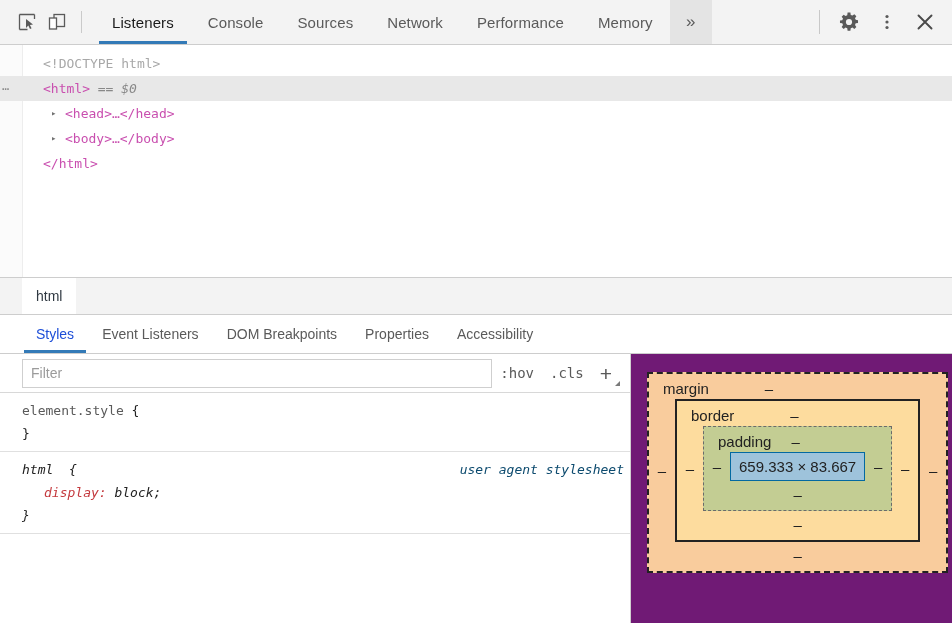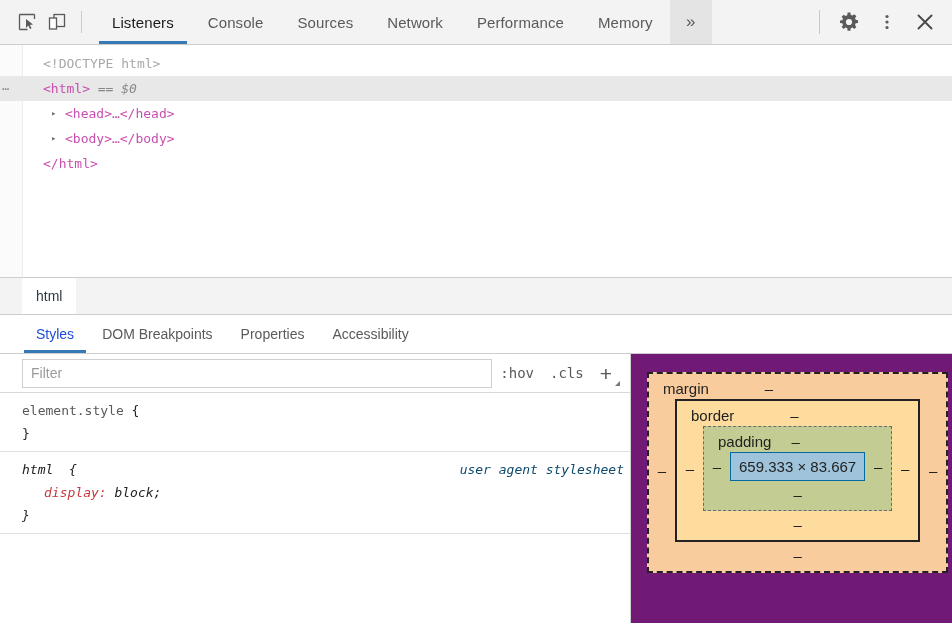--- a/index.html
+++ b/index.html
@@ -512,20 +512,23 @@
 
   <div class="crumbs">
     <div class="crumb">
       <span>html</span>
     </div>
   </div>
 
   <div class="sidebar-tabs">
     <div class="stab active">
       <span>Styles</span>
+    </div>
+    <div class="stab">
+      <span>Event Listeners</span>
     </div>
     <div class="stab">
       <span>DOM Breakpoints</span>
     </div>
     <div class="stab">
       <span>Properties</span>
     </div>
     <div class="stab">
       <span>Accessibility</span>
     </div>

